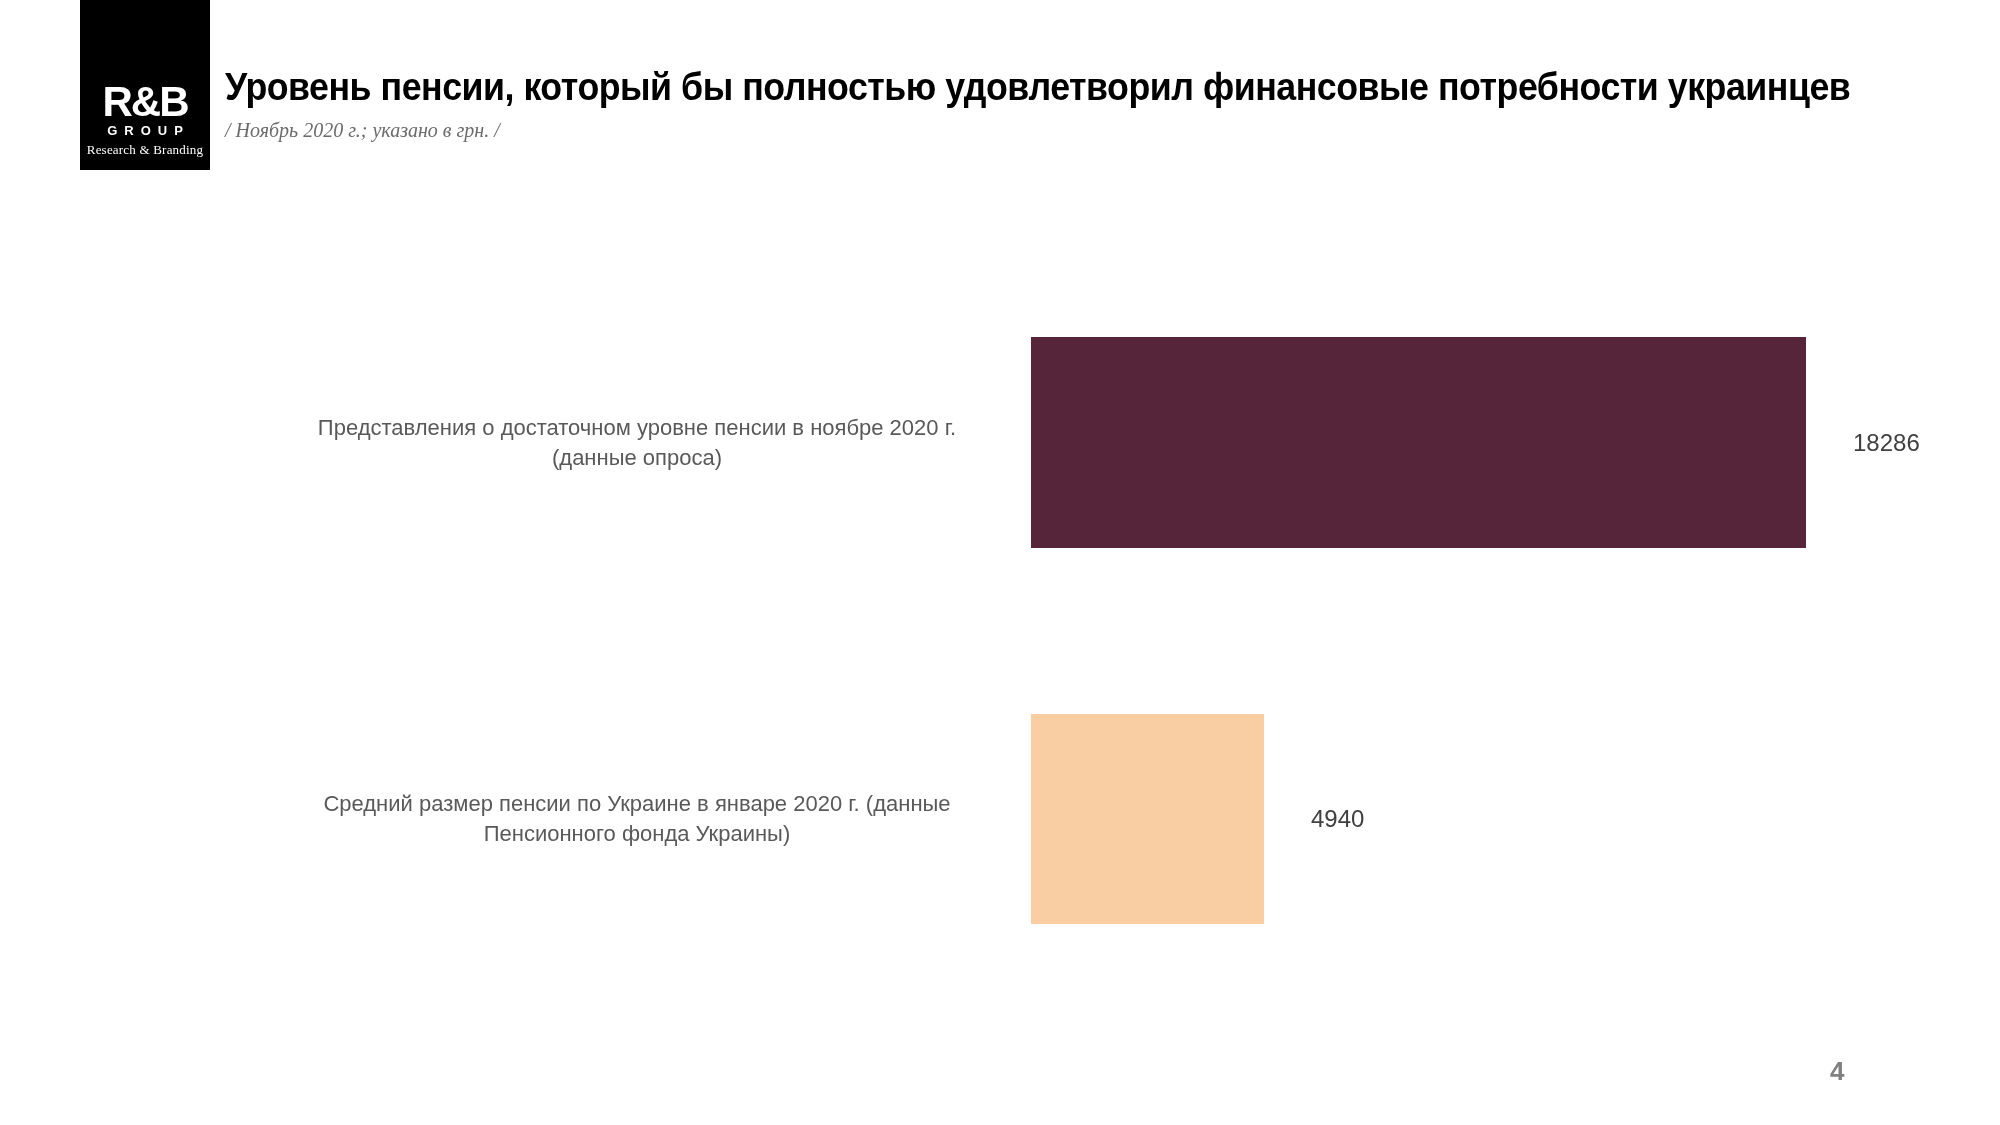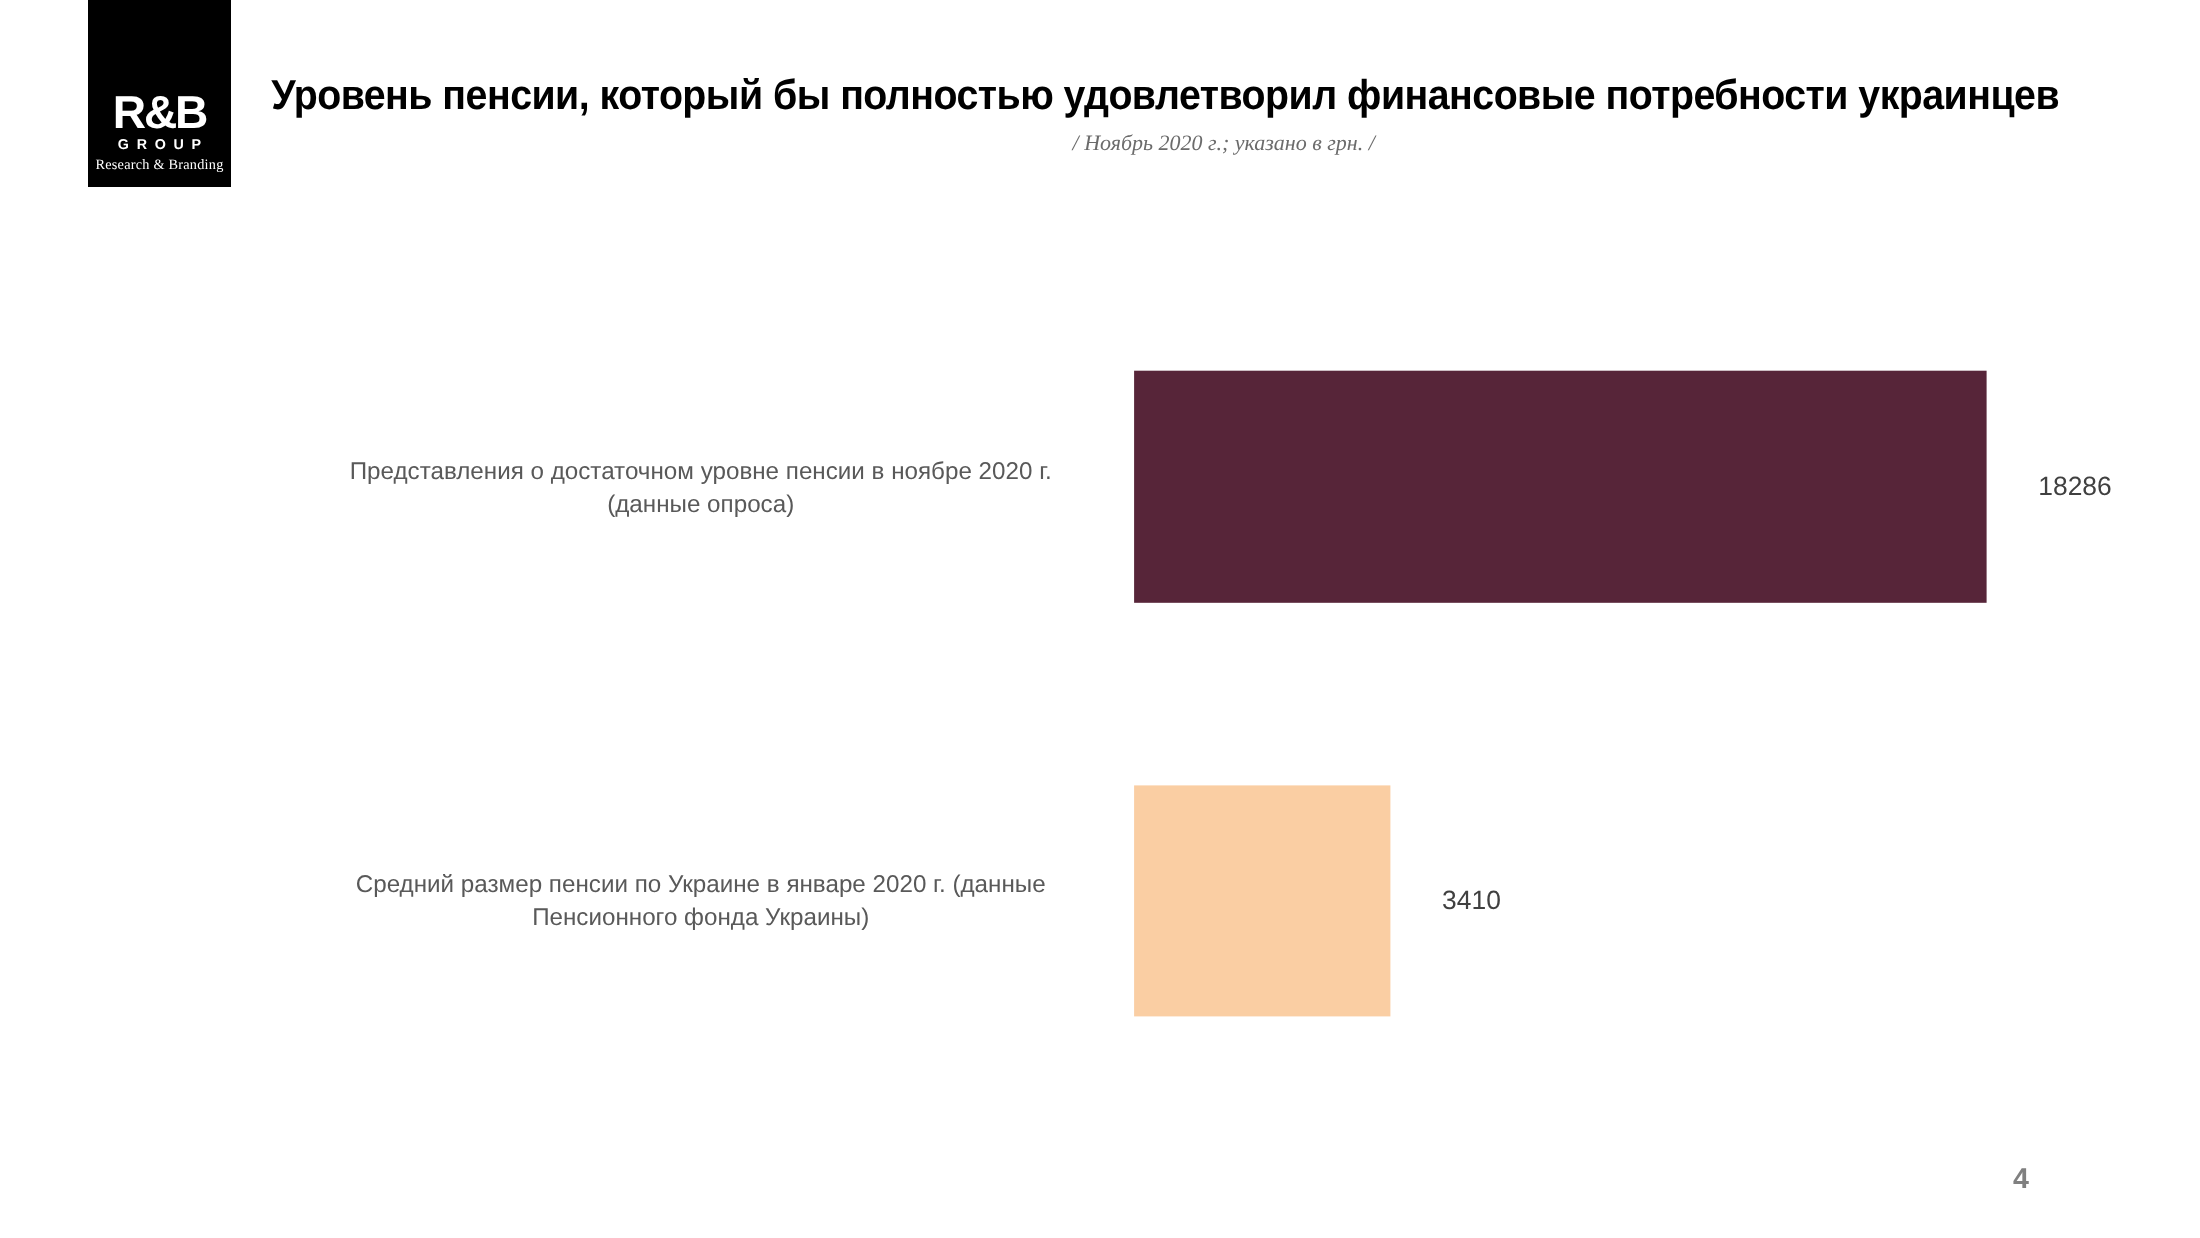--- a/index.html
+++ b/index.html
@@ -40,21 +40,20 @@
   .logo-sub {
     font-size: 13px;
     margin-top: 4px;
     letter-spacing: 0.2px;
     font-family: Liberation Serif, serif;
   }
   .header-text {
     position: absolute;
     left: 225px; top: 66px;
     width: 1775px;
-    text-align: center;
   }
   .page-title {
     font-size: 38px;
     font-weight: 900;
     color: #000000;
     letter-spacing: -0.5px;
     white-space: nowrap;
     transform: scaleX(0.94);
     transform-origin: left center;
   }
@@ -120,16 +119,16 @@
 
 <div class="chart-row row-1">
   <div class="bar-label">Представления о достаточном уровне пенсии в ноябре 2020 г. (данные опроса)</div>
   <div class="bar" style="width: 775px; background: rgb(87, 37, 57);"></div>
   <div class="bar-value">18286</div>
 </div>
 
 <div class="chart-row row-2">
   <div class="bar-label">Средний размер пенсии по Украине в январе 2020 г. (данные Пенсионного фонда Украины)</div>
   <div class="bar" style="width: 233px; background: rgb(250, 206, 163);"></div>
-  <div class="bar-value">3410</div>
+  <div class="bar-value">4940</div>
 </div>
 
 <div class="page-number">4</div>
 
 </body></html>

